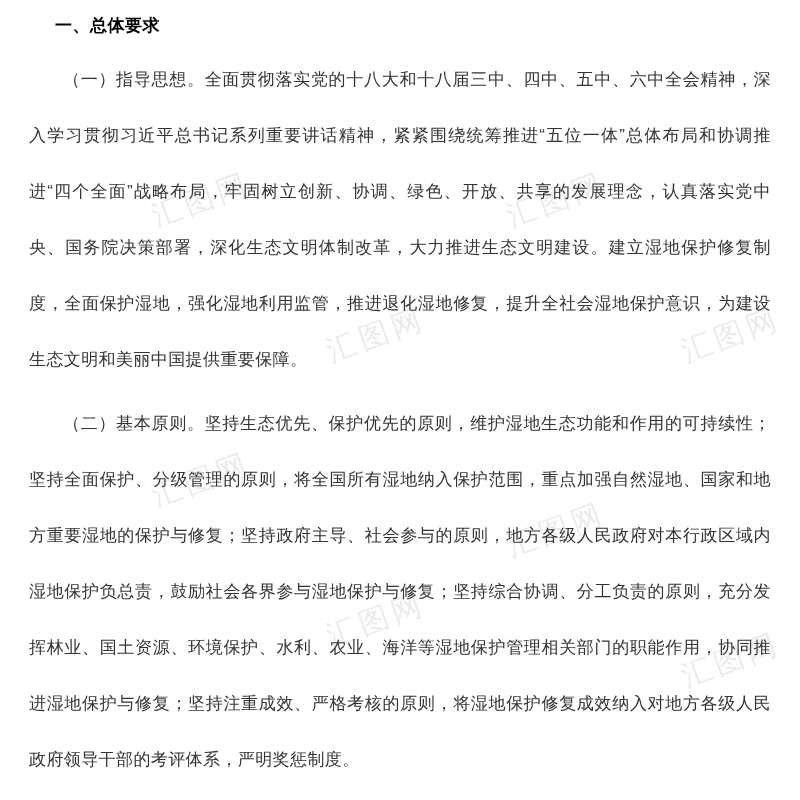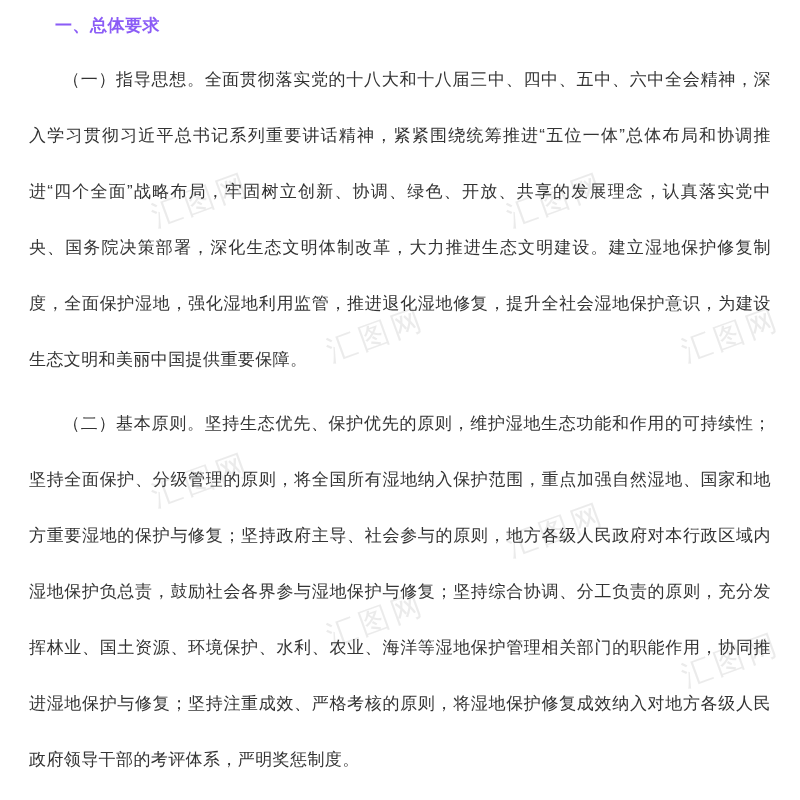--- a/index.html
+++ b/index.html
@@ -21,21 +21,21 @@
   .content {
     position: relative;
     z-index: 2;
   }
   .heading {
     margin: 0;
     padding: 8px 0 0 0;
     font-size: 17px;
     line-height: 36px;
     font-weight: bold;
-    color: #8b5cf6;
+    color: #000000;
     text-indent: 2em;
     letter-spacing: 0.5px;
   }
   .para {
     margin: 8px;
     font-size: 17px;
     line-height: 56px;
     color: #333333;
     text-align: justify;
     text-justify: inter-character;

